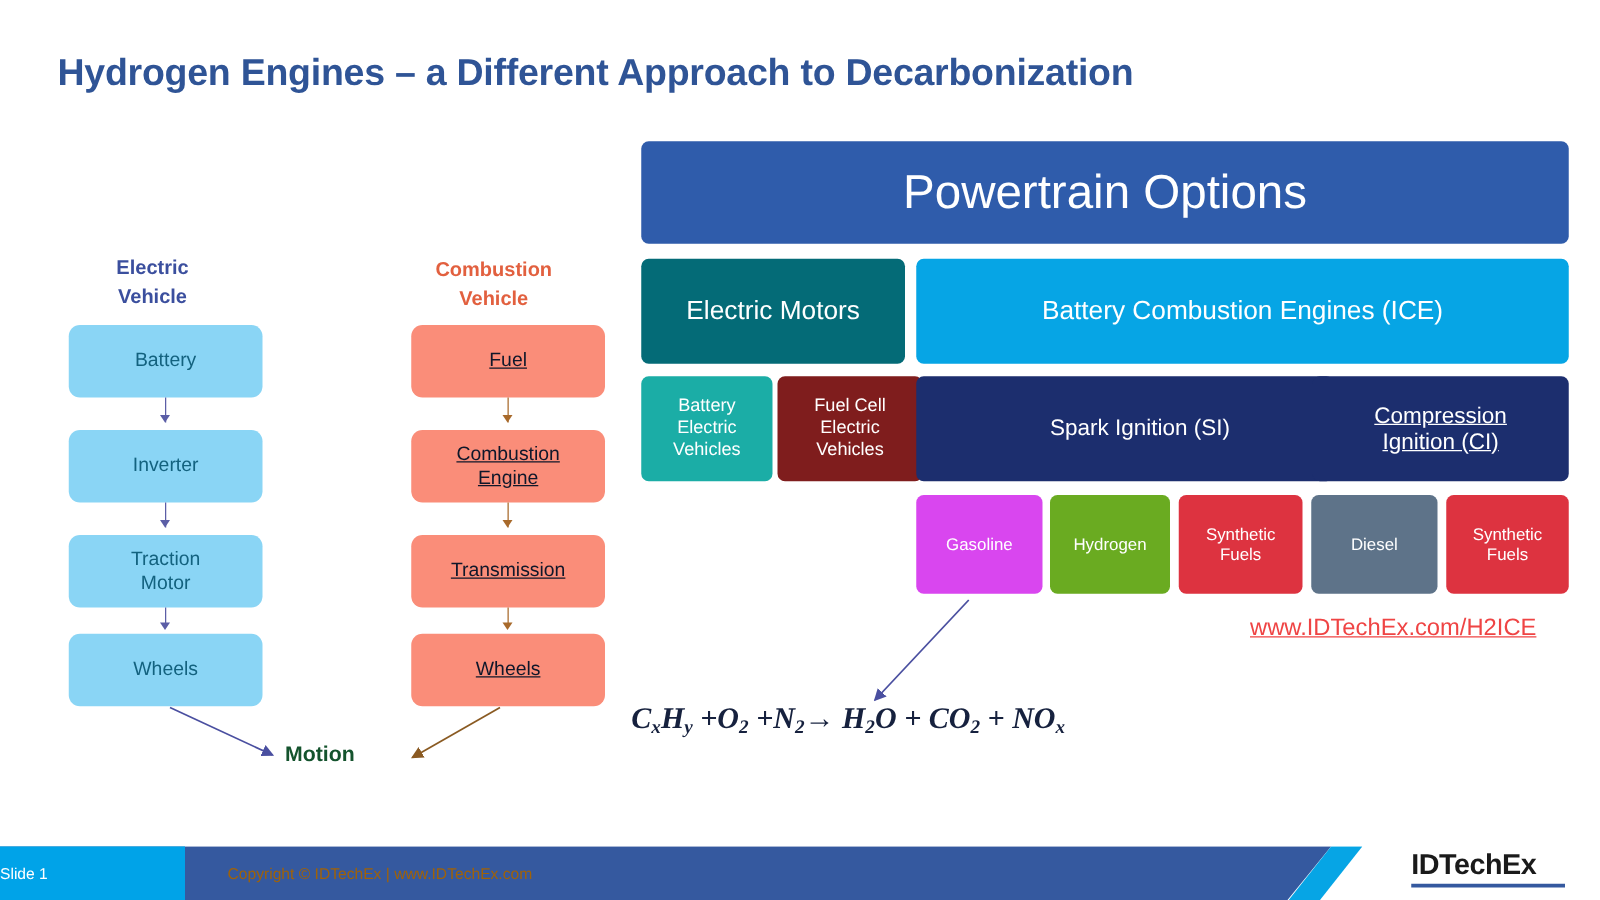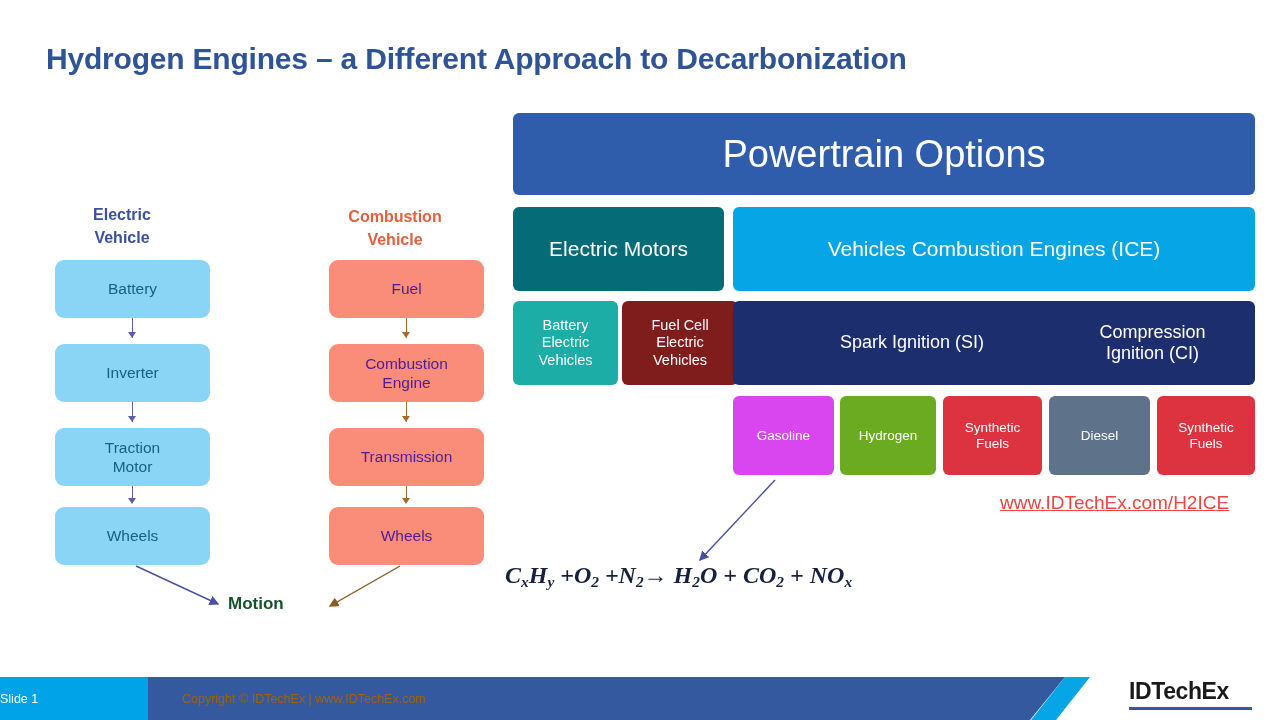--- a/index.html
+++ b/index.html
@@ -23,21 +23,21 @@
     line-height:1.45;width:150px;
   }
   #ev-label{left:47px;top:203px;color:#3b4f9e;}
   #cv-label{left:320px;top:205px;color:#e2603f;}
 
   .node{
     position:absolute;border-radius:9px;display:flex;align-items:center;
     justify-content:center;text-align:center;font-size:15.5px;line-height:1.25;
   }
   .node.ev{background:#8ad5f5;color:#13627f;}
-  .node.cv{background:#fa8d79;color:#4c1d95;}
+  .node.cv{background:#fa8d79;color:#0f172a;text-decoration:underline;}
 
   .arrow-v{position:absolute;width:1px;background:#5b5ea6;}
   .arrow-v.cv{background:#a86a2b;}
   .arrow-head{position:absolute;width:0;height:0;
     border-left:4px solid transparent;border-right:4px solid transparent;}
   .arrow-head.ev{border-top:6px solid #5b5ea6;}
   .arrow-head.cv{border-top:6px solid #a86a2b;}
 
   .motion{
     position:absolute;left:228px;top:594px;font-size:17px;font-weight:bold;color:#14532d;
@@ -52,21 +52,21 @@
   }
   .pt-box{
     position:absolute;border-radius:6px;color:#ffffff;display:flex;
     align-items:center;justify-content:center;text-align:center;line-height:1.18;
   }
   #pt-electric-motors{left:513px;top:207px;width:211px;height:84px;background:#046b77;font-size:21px;}
   #pt-ice{left:733px;top:207px;width:522px;height:84px;background:#06a5e5;font-size:21px;}
   #pt-bev{left:513px;top:301px;width:105px;height:84px;background:#1bada6;font-size:14.5px;}
   #pt-fcev{left:622px;top:301px;width:116px;height:84px;background:#7f1d1d;font-size:14.5px;}
   #pt-si{left:733px;top:301px;width:310px;height:84px;background:#1c2e6e;font-size:18px;padding-left:24px;}
-  #pt-ci{left:1050px;top:301px;width:205px;height:84px;background:#1c2e6e;font-size:18px;}
+  #pt-ci{left:1050px;top:301px;width:205px;height:84px;background:#1c2e6e;font-size:18px;text-decoration:underline;}
 
   #fuel-gasoline{left:733px;top:396px;width:101px;height:79px;background:#d946ef;font-size:13.5px;}
   #fuel-hydrogen{left:840px;top:396px;width:96px;height:79px;background:#6aab21;font-size:13.5px;}
   #fuel-synthetic-1{left:943px;top:396px;width:99px;height:79px;background:#dd3340;font-size:13.5px;}
   #fuel-diesel{left:1049px;top:396px;width:101px;height:79px;background:#5e7389;font-size:13.5px;}
   #fuel-synthetic-2{left:1157px;top:396px;width:98px;height:79px;background:#dd3340;font-size:13.5px;}
 
   .pt-url{
     position:absolute;left:1000px;top:492px;font-size:19px;color:#ef4444;
     text-decoration:underline;white-space:nowrap;
@@ -173,21 +173,21 @@
     <line x1="136" y1="566" x2="218" y2="604" stroke="#4a4fa0" stroke-width="1.4" marker-end="url(#head-ev)"></line>
     <line x1="400" y1="566" x2="330" y2="606" stroke="#8a5a22" stroke-width="1.4" marker-end="url(#head-cv)"></line>
     <line x1="775" y1="480" x2="700" y2="560" stroke="#4a4fa0" stroke-width="1.4" marker-end="url(#head-eq)"></line>
   </svg>
 
   <div class="motion">Motion</div>
 
   <div class="pt-header">Powertrain Options</div>
 
   <div class="pt-box" id="pt-electric-motors">Electric Motors</div>
-  <div class="pt-box" id="pt-ice">Vehicles Combustion Engines (ICE)</div>
+  <div class="pt-box" id="pt-ice">Battery Combustion Engines (ICE)</div>
 
   <div class="pt-box" id="pt-bev">
     <span>Battery<br>Electric<br>Vehicles</span>
   </div>
   <div class="pt-box" id="pt-fcev">
     <span>Fuel Cell<br>Electric<br>Vehicles</span>
   </div>
   <div class="pt-box" id="pt-si">Spark Ignition (SI)</div>
   <div class="pt-box" id="pt-ci">
     <span>Compression<br>Ignition (CI)</span>

